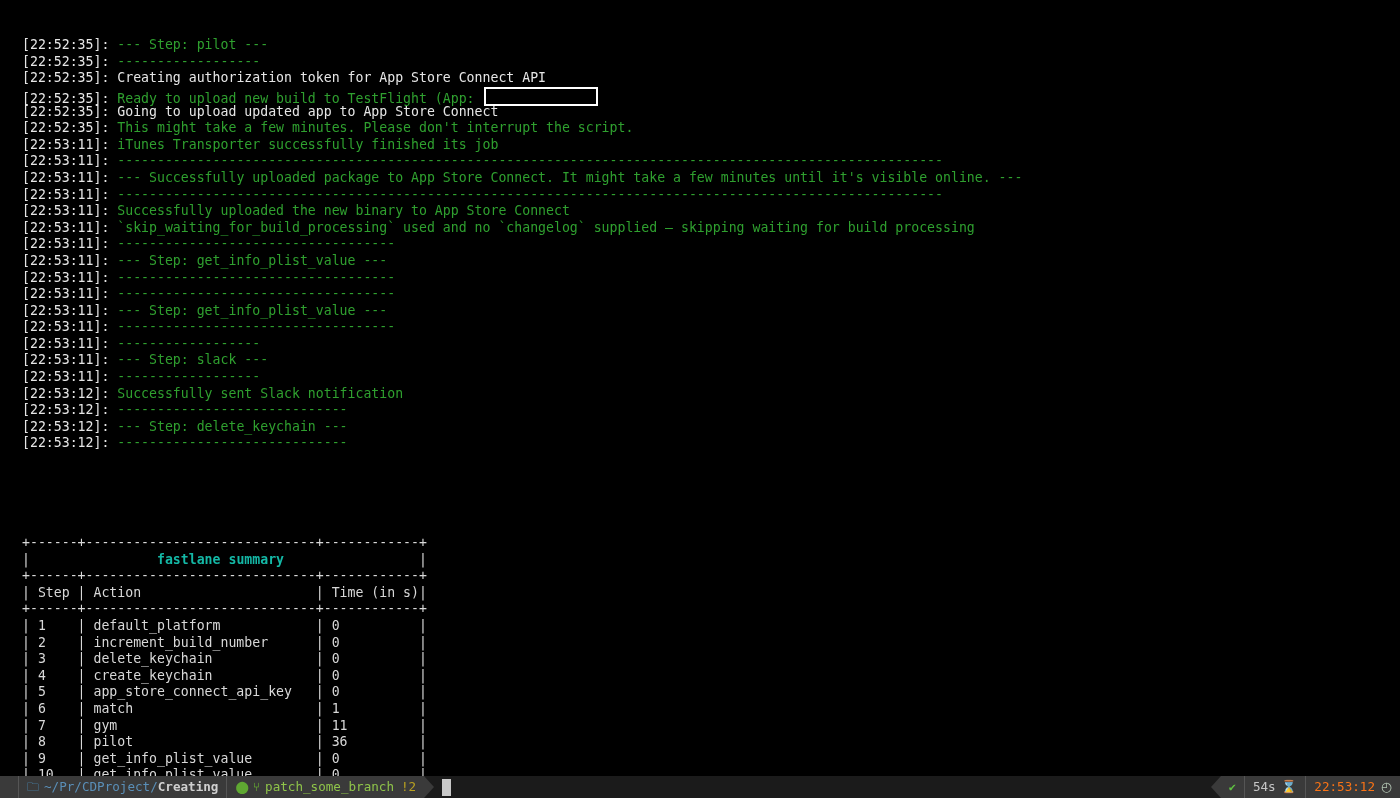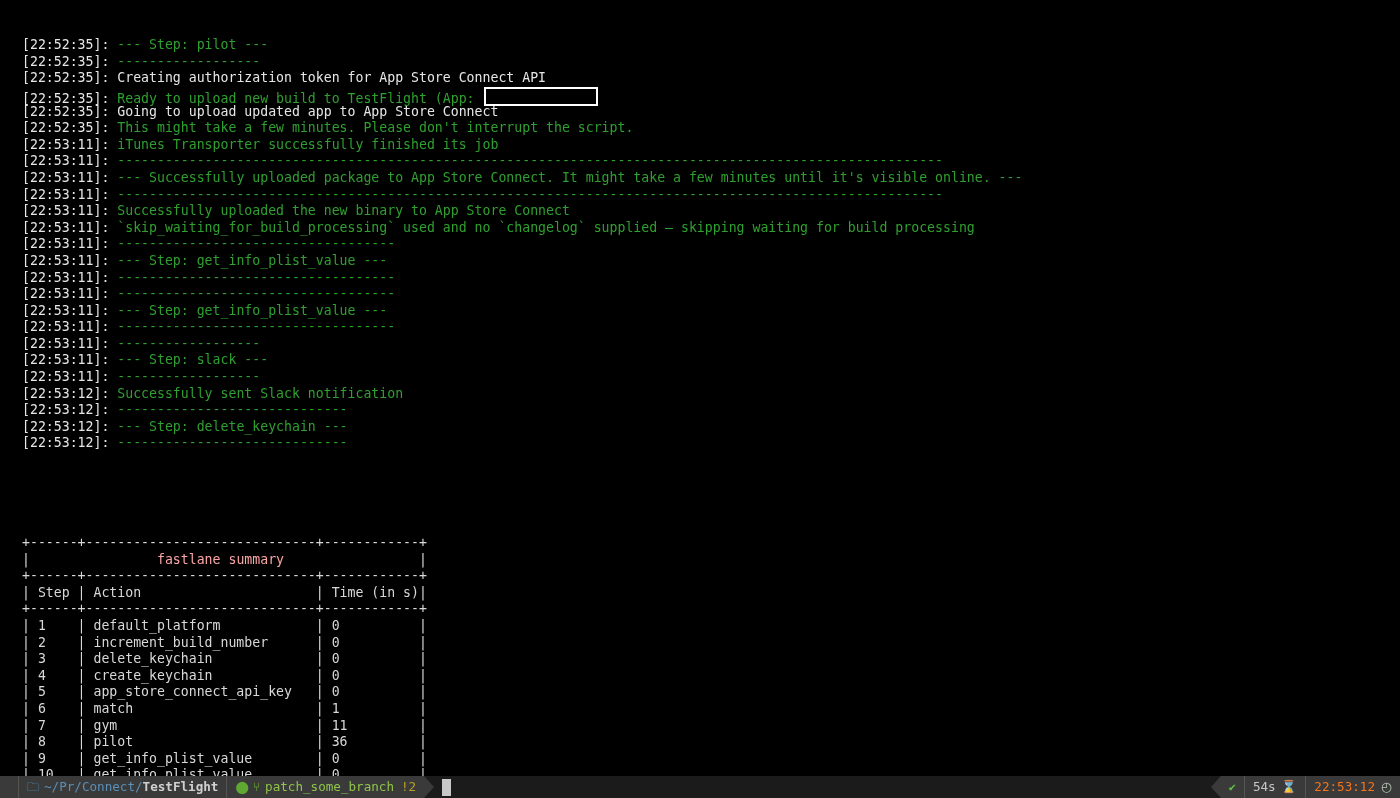--- a/index.html
+++ b/index.html
@@ -30,21 +30,21 @@
     white-space: pre;
   }
   .line {
     height: 16.6px;
     white-space: pre;
   }
   .ts   { color: #e6e6e6; }
   .msg  { color: #2fa02f; }
   .plain{ color: #e6e6e6; text-align: center; }
   .tbl  { color: #d8d8d8; }
-  .tblg { color: #fca5a5; }
+  .tblg { color: #14b8a6; font-weight: bold; }
 
   
   .redaction {
     display: inline-block;
     width: 110px;
     height: 15px;
     border: 2px solid #ffffff;
     background: #000000;
     vertical-align: -3px;
     margin: 0 1px;
@@ -123,21 +123,21 @@
   
 </div>
 
 <div id="statusbar">
   <div class="seg first">
     <span class="apple"></span>
   </div>
   <div class="sep-thin"></div>
   <div class="seg">
     <span class="folder">🗀</span>
-    <span class="path">~/Pr/Connect/</span><b>TestFlight</b>
+    <span class="path">~/Pr/CDProject/</span><b>Creating</b>
   </div>
   <div class="sep-thin"></div>
   <div class="seg">
     <span class="octo">⬤</span>
     <span class="branchicon">⑂</span>
     <span class="branchname">patch_some_branch</span>
     <span class="dirty">!2</span>
   </div>
   <div class="arrow-r"></div>
   <div class="cursor"></div>

